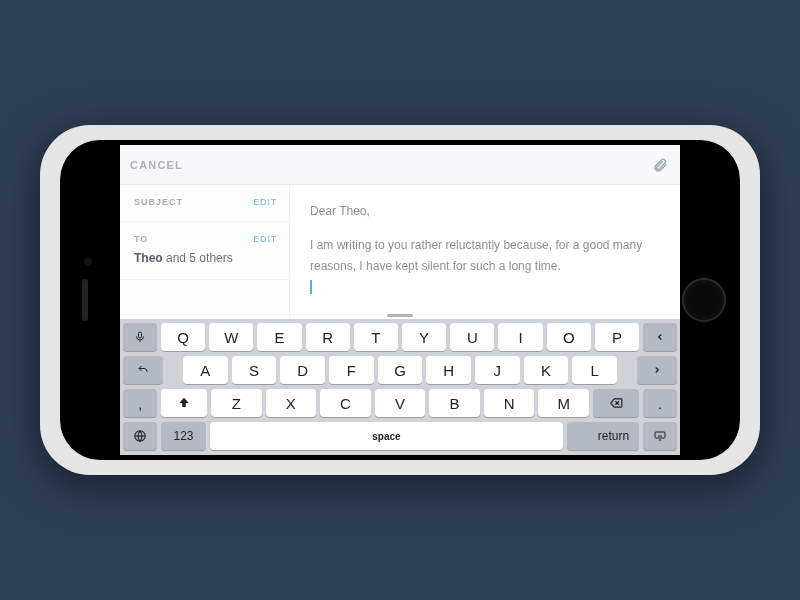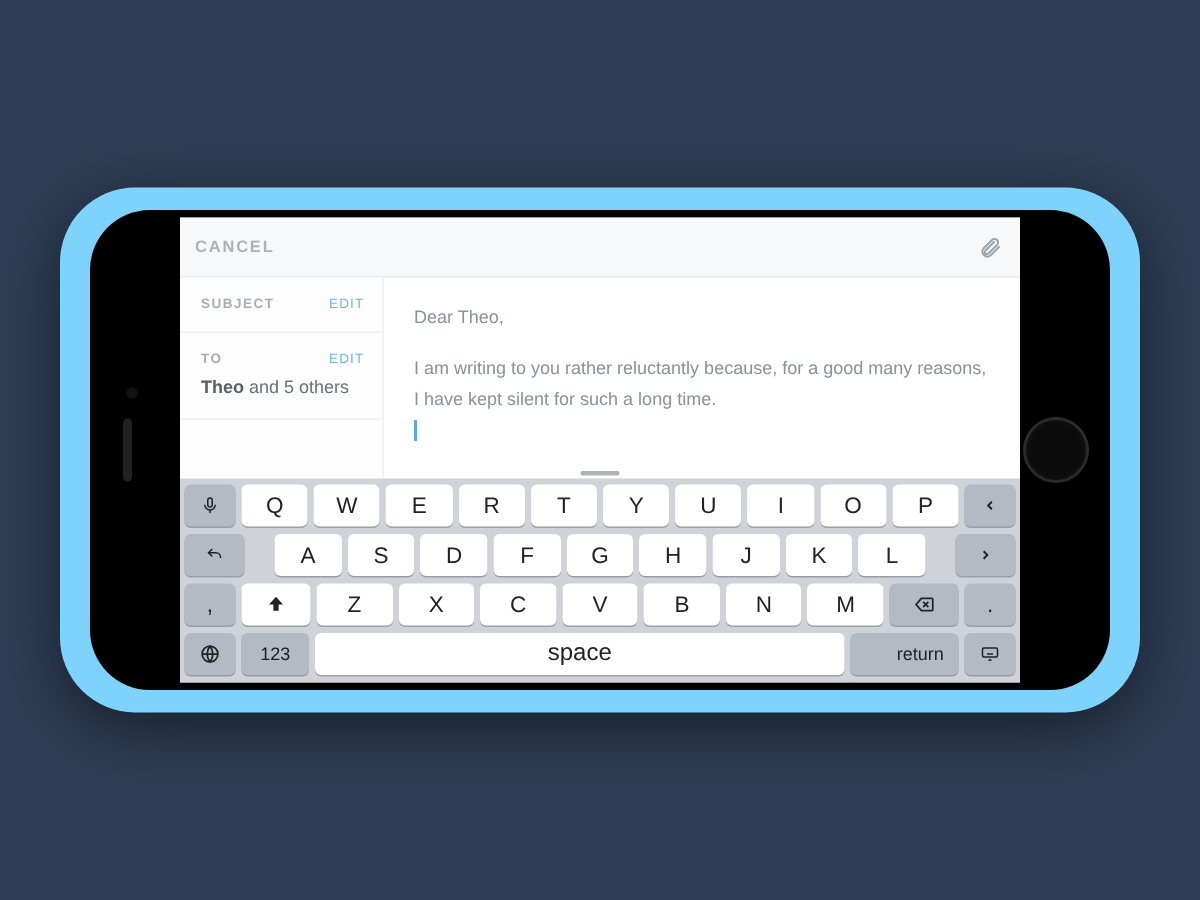--- a/index.html
+++ b/index.html
@@ -9,21 +9,21 @@
     font-family: -apple-system, "Helvetica Neue", Helvetica, Arial, sans-serif;
     display: flex;
     align-items: center;
     justify-content: center;
   }
 
   
   .phone {
     width: 720px;
     height: 350px;
-    background: #7dd3fc;
+    background: #e5e5e5;
     border-radius: 50px;
     box-shadow: 0 10px 40px rgba(0,0,0,0.5), inset 0 0 3px rgba(255,255,255,0.08);
     position: relative;
     display: flex;
     align-items: center;
     justify-content: center;
   }
   .bezel {
     width: 680px;
     height: 320px;
@@ -113,21 +113,21 @@
     cursor: pointer;
   }
 
   
   .body-area {
     flex: 1;
     display: flex;
     min-height: 0;
   }
   .meta {
-    width: 136px;
+    width: 170px;
     border-right: 1px solid #eef0f2;
     background: #fdfdfe;
     display: flex;
     flex-direction: column;
   }
   .meta-block {
     padding: 12px 12px 14px 14px;
     border-bottom: 1px solid #eef0f2;
   }
   .meta-row {
@@ -206,21 +206,21 @@
     color: #222;
   }
   .key.letter { flex: 1; }
   .side { width: 34px; }
   .side-wide { width: 40px; }
   .w-shift { width: 46px; }
   .w-del { width: 46px; }
   .w-123 { width: 45px; font-size: 12px; }
   .w-globe { width: 34px; }
   .w-return { width: 72px; font-size: 12px; padding-left: 21px; }
-  .w-space { flex: 1; font-size: 16px; }
+  .w-space { flex: 1; font-size: 10px; font-weight: bold; }
   .w-kbdicon { width: 34px; }
 
   .pill { position: relative; }
   .pill::before {
     content: "";
     position: absolute;
     top: -5px; left: 50%;
     transform: translateX(-50%);
     width: 26px; height: 3px;
     background: #aeb4bc;

